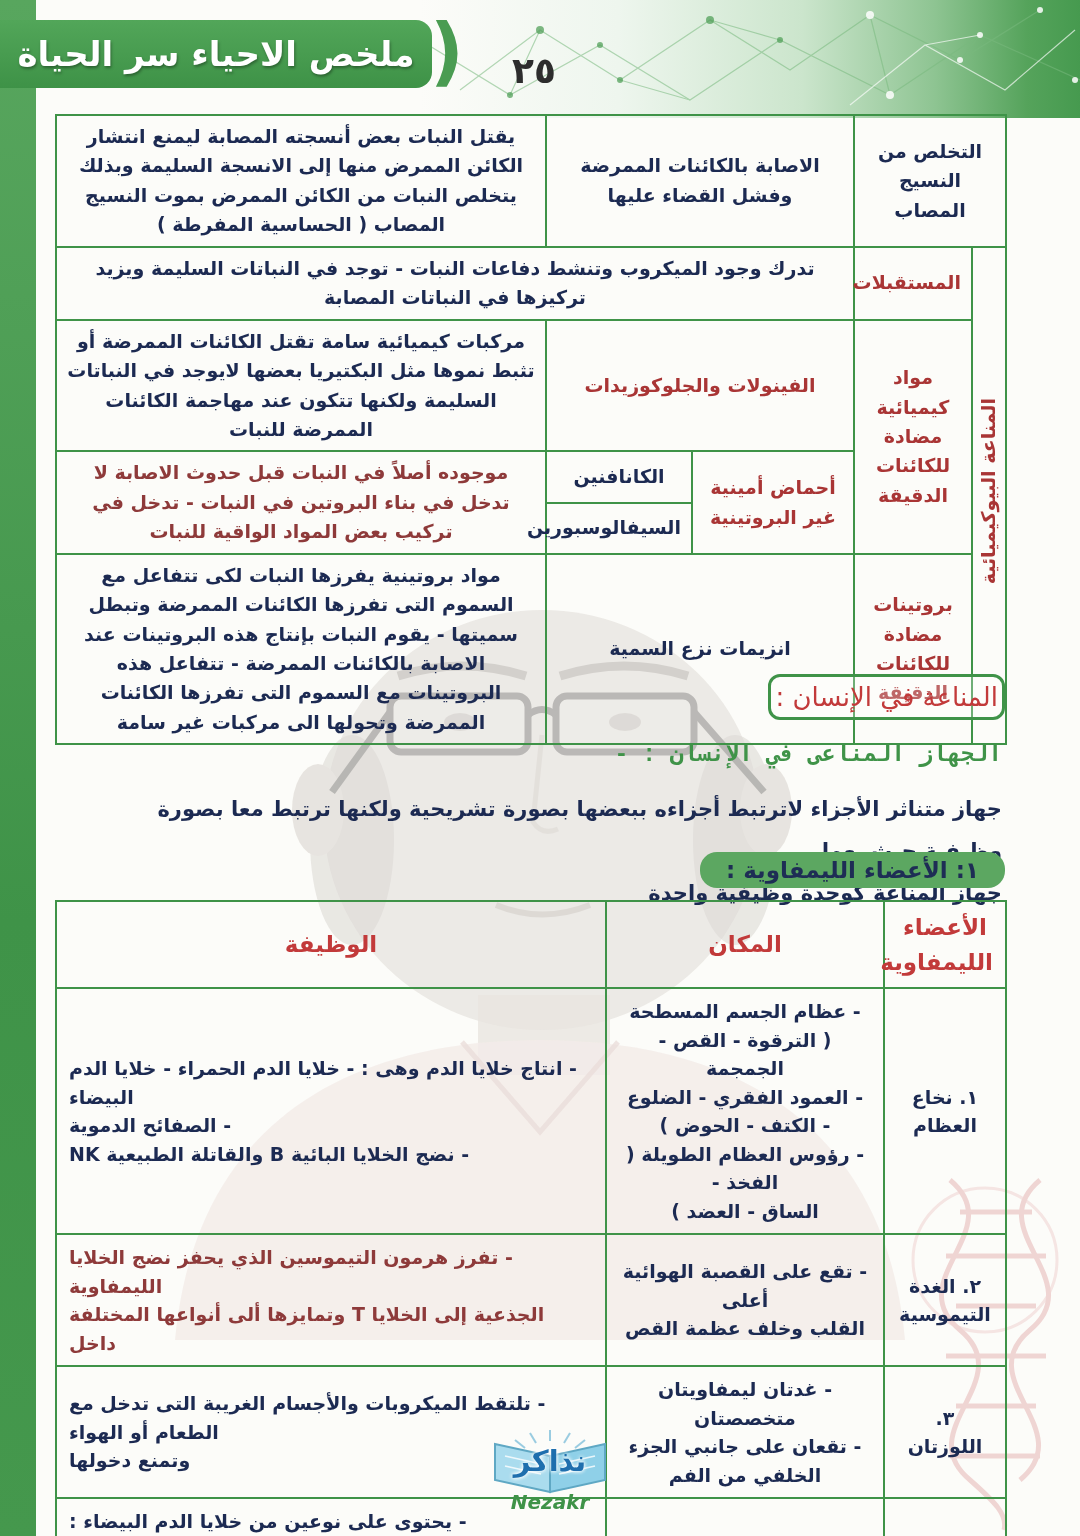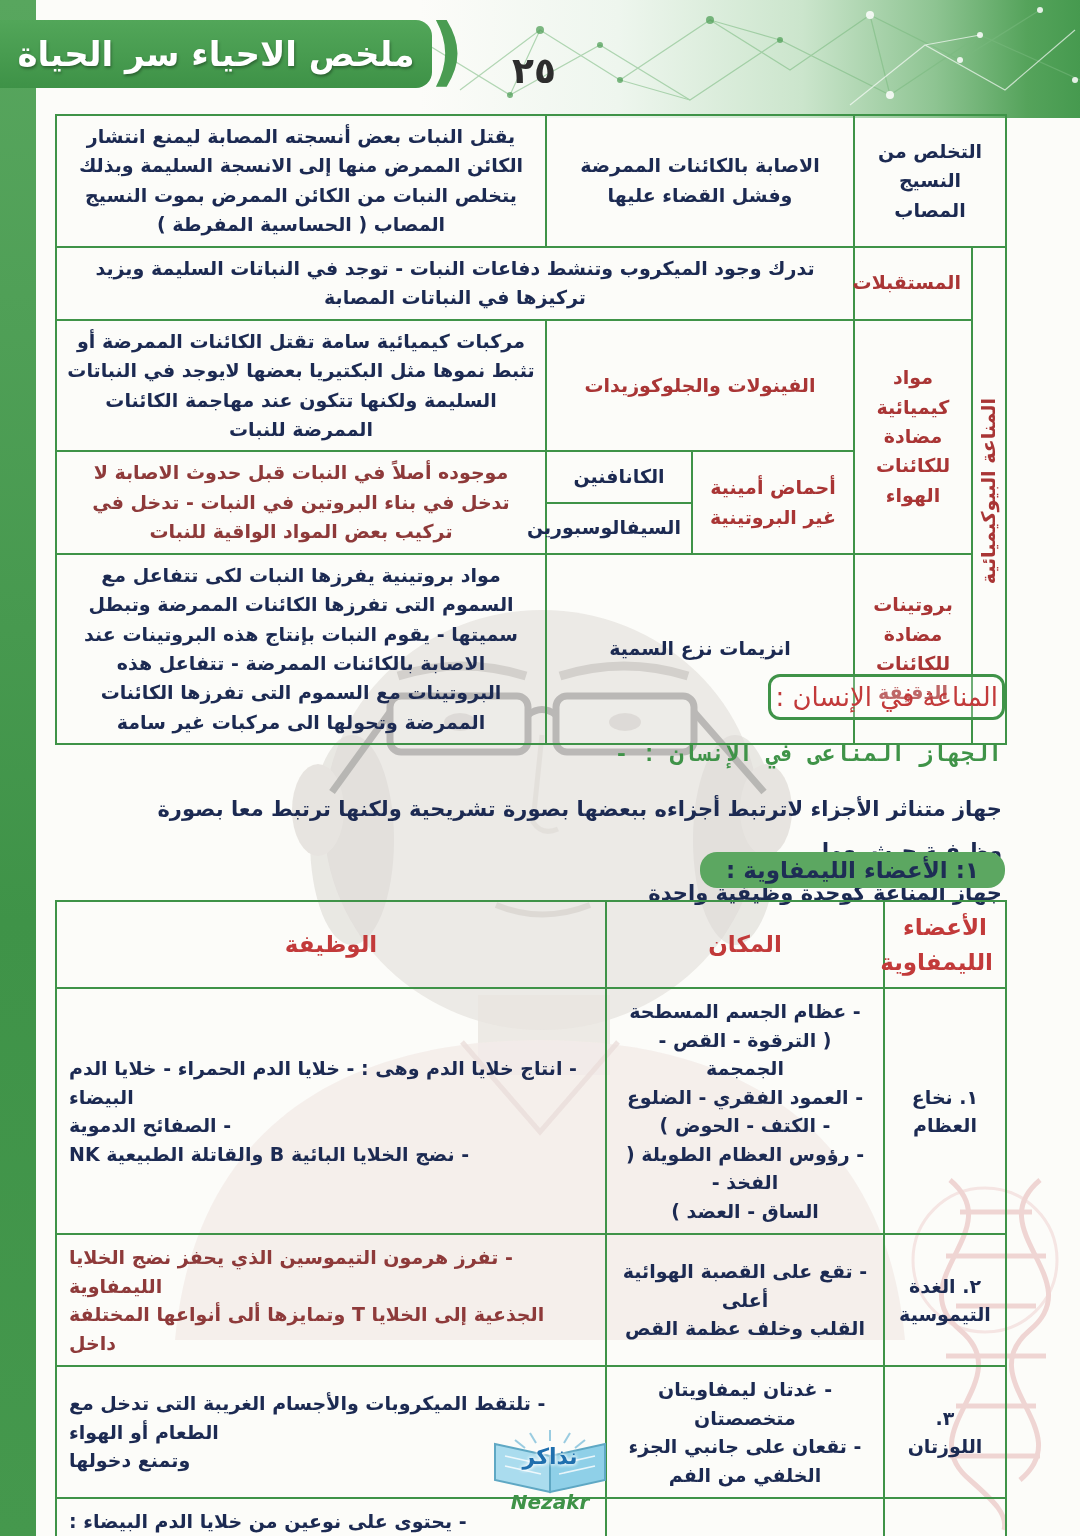--- a/index.html
+++ b/index.html
@@ -47,21 +47,21 @@
   .t2 .organ { text-align:center;margin-left:12px; }
   .t2 .loc { text-align:center; white-space:pre-line; }
   .t2 .func { text-align:left; white-space:pre-line; }
 
   
   .wm { position:absolute; inset:0; width:1080px; height:1536px; z-index:1; }
 
   
   .brand { position:absolute; left:472px; top:1428px; width:156px; height:86px; z-index:4; text-align:center; }
   .brand svg { display:block; margin:0 auto; }
-  .brand-ar { position:absolute; top:16px; left:0; right:0; color:#1f6fae; font-size:22px; font-weight:bold;
+  .brand-ar { position:absolute; top:16px; left:0; right:0; color:#1f6fae; font-size:29px; font-weight:bold;
     text-shadow:0 0 4px #ffffff, 0 0 4px #ffffff; }
   .brand-en { position:absolute; bottom:0; left:0; right:0; color:#3f9348; font-size:20px; font-weight:bold; font-style:italic; }
 </style>
 </head>
 <body>
 
 <div id="page" dir="rtl">
 
   <svg class="wm" viewBox="0 0 1080 1536" aria-hidden="true">
     <g opacity="0.45">
@@ -151,21 +151,21 @@
       <td>يقتل النبات بعض أنسجته المصابة ليمنع انتشار الكائن الممرض منها إلى الانسجة السليمة وبذلك يتخلص النبات من الكائن الممرض بموت النسيج المصاب ( الحساسية المفرطة )</td>
     </tr>
     <tr>
       <td class="side" rowspan="5">
         <span class="vert">المناعة البيوكيميائية</span>
       </td>
       <td class="red">المستقبلات</td>
       <td colspan="3">تدرك وجود الميكروب وتنشط دفاعات النبات - توجد في النباتات السليمة ويزيد تركيزها في النباتات المصابة</td>
     </tr>
     <tr>
-      <td class="red" rowspan="3">مواد كيميائية مضادة للكائنات الهواء</td>
+      <td class="red" rowspan="3">مواد كيميائية مضادة للكائنات الدقيقة</td>
       <td class="red" colspan="2">الفينولات والجلوكوزيدات</td>
       <td>مركبات كيميائية سامة تقتل الكائنات الممرضة أو تثبط نموها مثل البكتيريا بعضها لايوجد في النباتات السليمة ولكنها تتكون عند مهاجمة الكائنات الممرضة للنبات</td>
     </tr>
     <tr>
       <td class="red" rowspan="2">أحماض أمينية غير البروتينية</td>
       <td>الكانافنين</td>
       <td class="maroon" rowspan="2">موجوده أصلاً في النبات قبل حدوث الاصابة لا تدخل في بناء البروتين في النبات - تدخل في تركيب بعض المواد الواقية للنبات</td>
     </tr>
     <tr>
       <td>السيفالوسبورين</td>

